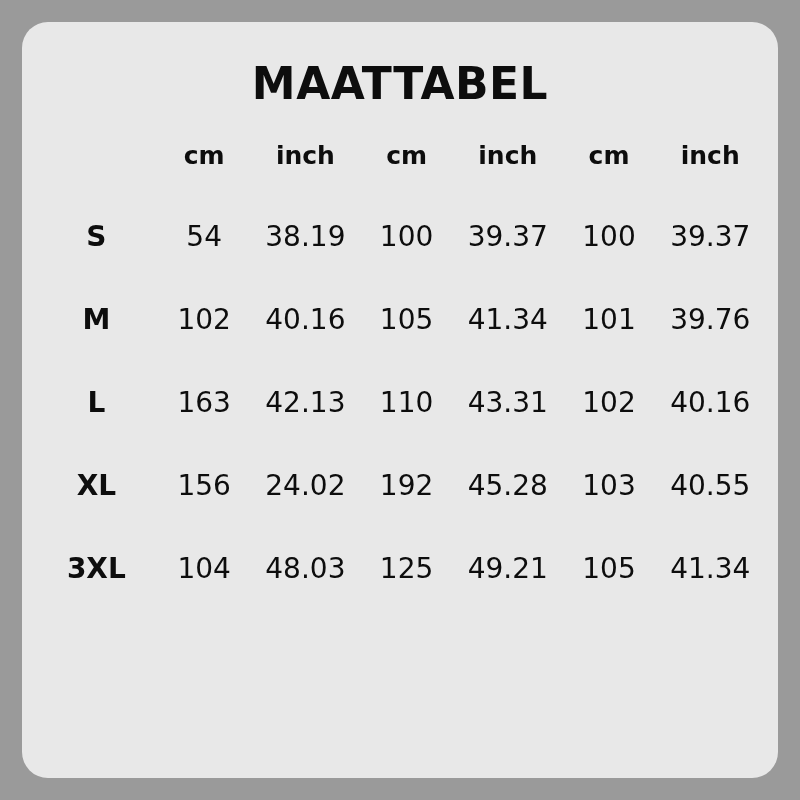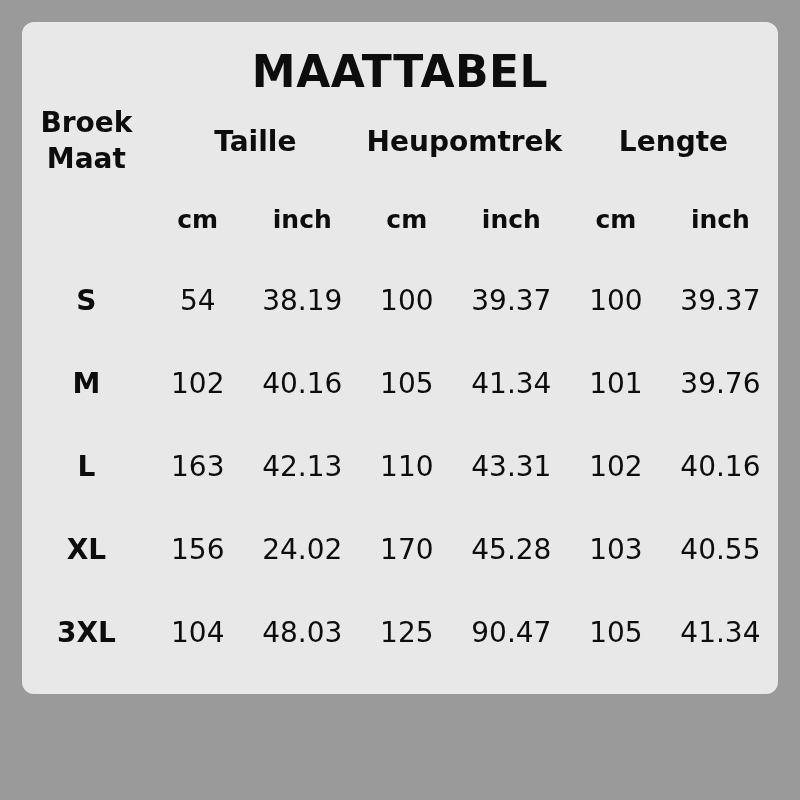--- a/index.html
+++ b/index.html
@@ -11,25 +11,25 @@
     height: 800px;
     background: #9a9a9a;
     font-family: "DejaVu Sans", "Liberation Sans", sans-serif;
     overflow: hidden;
   }
   .card {
     position: absolute;
     left: 22px;
     top: 22px;
     width: 756px;
-    height: 672px;
+    height: 756px;
     background: #e8e8e8;
-    border-radius: 12px;
+    border-radius: 26px;
     box-sizing: border-box;
-    padding: 0;
+    padding: 12px;
   }
   .title {
     text-align: center;
     font-size: 44px;
     font-weight: bold;
     color: #0d0d0d;
     letter-spacing: 0.5px;
     margin-top: 24px;
     margin-bottom: 6px;
   }
@@ -84,29 +84,20 @@
     <colgroup>
       <col class="col-size">
       <col class="col-num">
       <col class="col-inch">
       <col class="col-num">
       <col class="col-inch">
       <col class="col-num">
       <col class="col-inch">
     </colgroup>
     <tbody>
-      <tr>
-        <td class="grp-head size-head">
-          <div>Broek</div>
-          <div>Maat</div>
-        </td>
-        <td class="grp-head" colspan="2">Taille</td>
-        <td class="grp-head" colspan="2">Heupomtrek</td>
-        <td class="grp-head" colspan="2">Lengte</td>
-      </tr>
 
       <tr class="unit-row">
         <td></td>
         <td>cm</td>
         <td>inch</td>
         <td>cm</td>
         <td>inch</td>
         <td>cm</td>
         <td>inch</td>
       </tr>
@@ -138,32 +129,32 @@
         <td>110</td>
         <td>43.31</td>
         <td>102</td>
         <td>40.16</td>
       </tr>
 
       <tr class="data-row">
         <td class="size-cell">XL</td>
         <td>156</td>
         <td>24.02</td>
-        <td>170</td>
+        <td>192</td>
         <td>45.28</td>
         <td>103</td>
         <td>40.55</td>
       </tr>
 
 
       <tr class="data-row">
         <td class="size-cell">3XL</td>
         <td>104</td>
         <td>48.03</td>
         <td>125</td>
-        <td>90.47</td>
+        <td>49.21</td>
         <td>105</td>
         <td>41.34</td>
       </tr>
     </tbody>
   </table>
 
 </div>
 
 </body></html>

